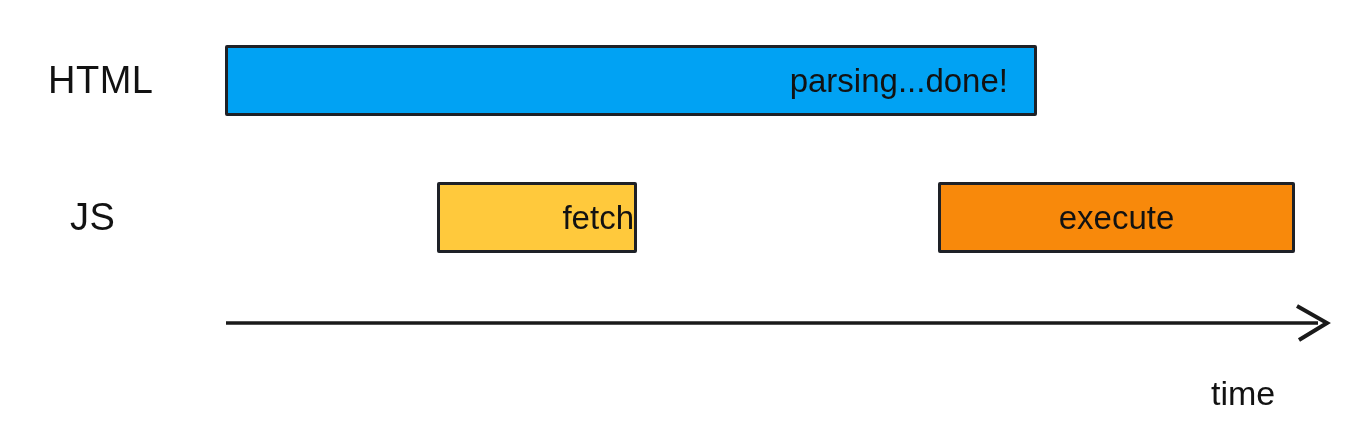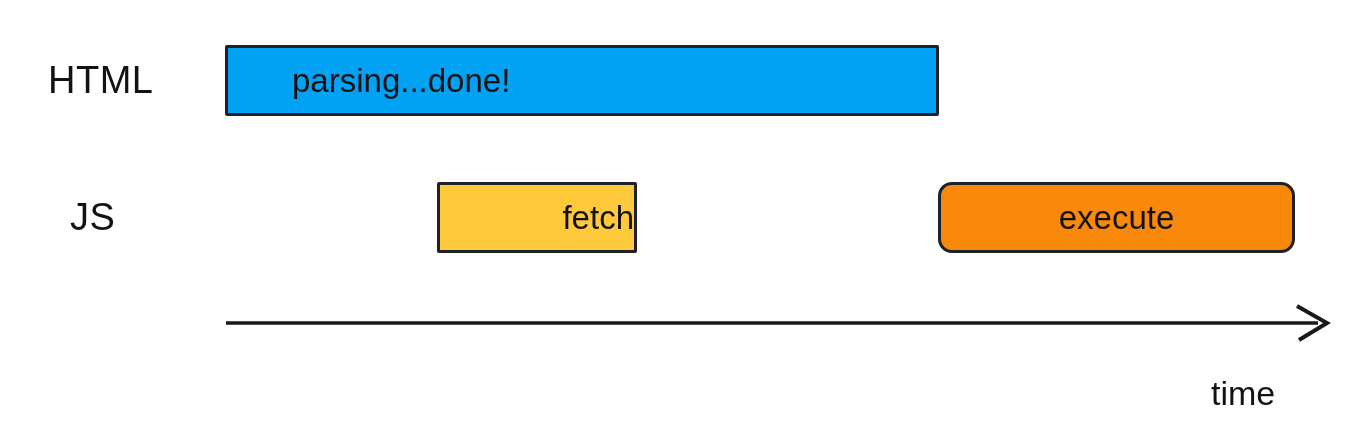--- a/index.html
+++ b/index.html
@@ -32,35 +32,34 @@
     position: absolute;
     box-sizing: border-box;
     height: 71px;
     border: 3px solid var(--outline, #1e2127);
     border-radius: 2px;
     display: flex;
     align-items: center;
     font-size: 33px;
   }
   .bar--parsing {
-    left: 225px; top: 45px; width: 714px;
+    left: 225px; top: 45px; width: 812px;
     background: var(--parsing_bar, #01a2f3);
-    justify-content: flex-start;
+    justify-content: flex-end;
     padding: 0 26px 0 64px;
   }
   .bar--fetch {
     left: 437px; top: 182px; width: 200px;
     background: var(--fetch_bar, #ffc93c);
     justify-content: flex-end;
   }
   .bar--execute {
     left: 938px; top: 182px; width: 357px;
     background: var(--execute_bar, #f8890b);
     justify-content: center;
-    border-radius: 14px;
   }
   .bar-text { white-space: nowrap; }
 
   .axis-svg {
     position: absolute;
     left: 0; top: 0;
     width: 1360px;
     height: 430px;
     pointer-events: none;
   }

